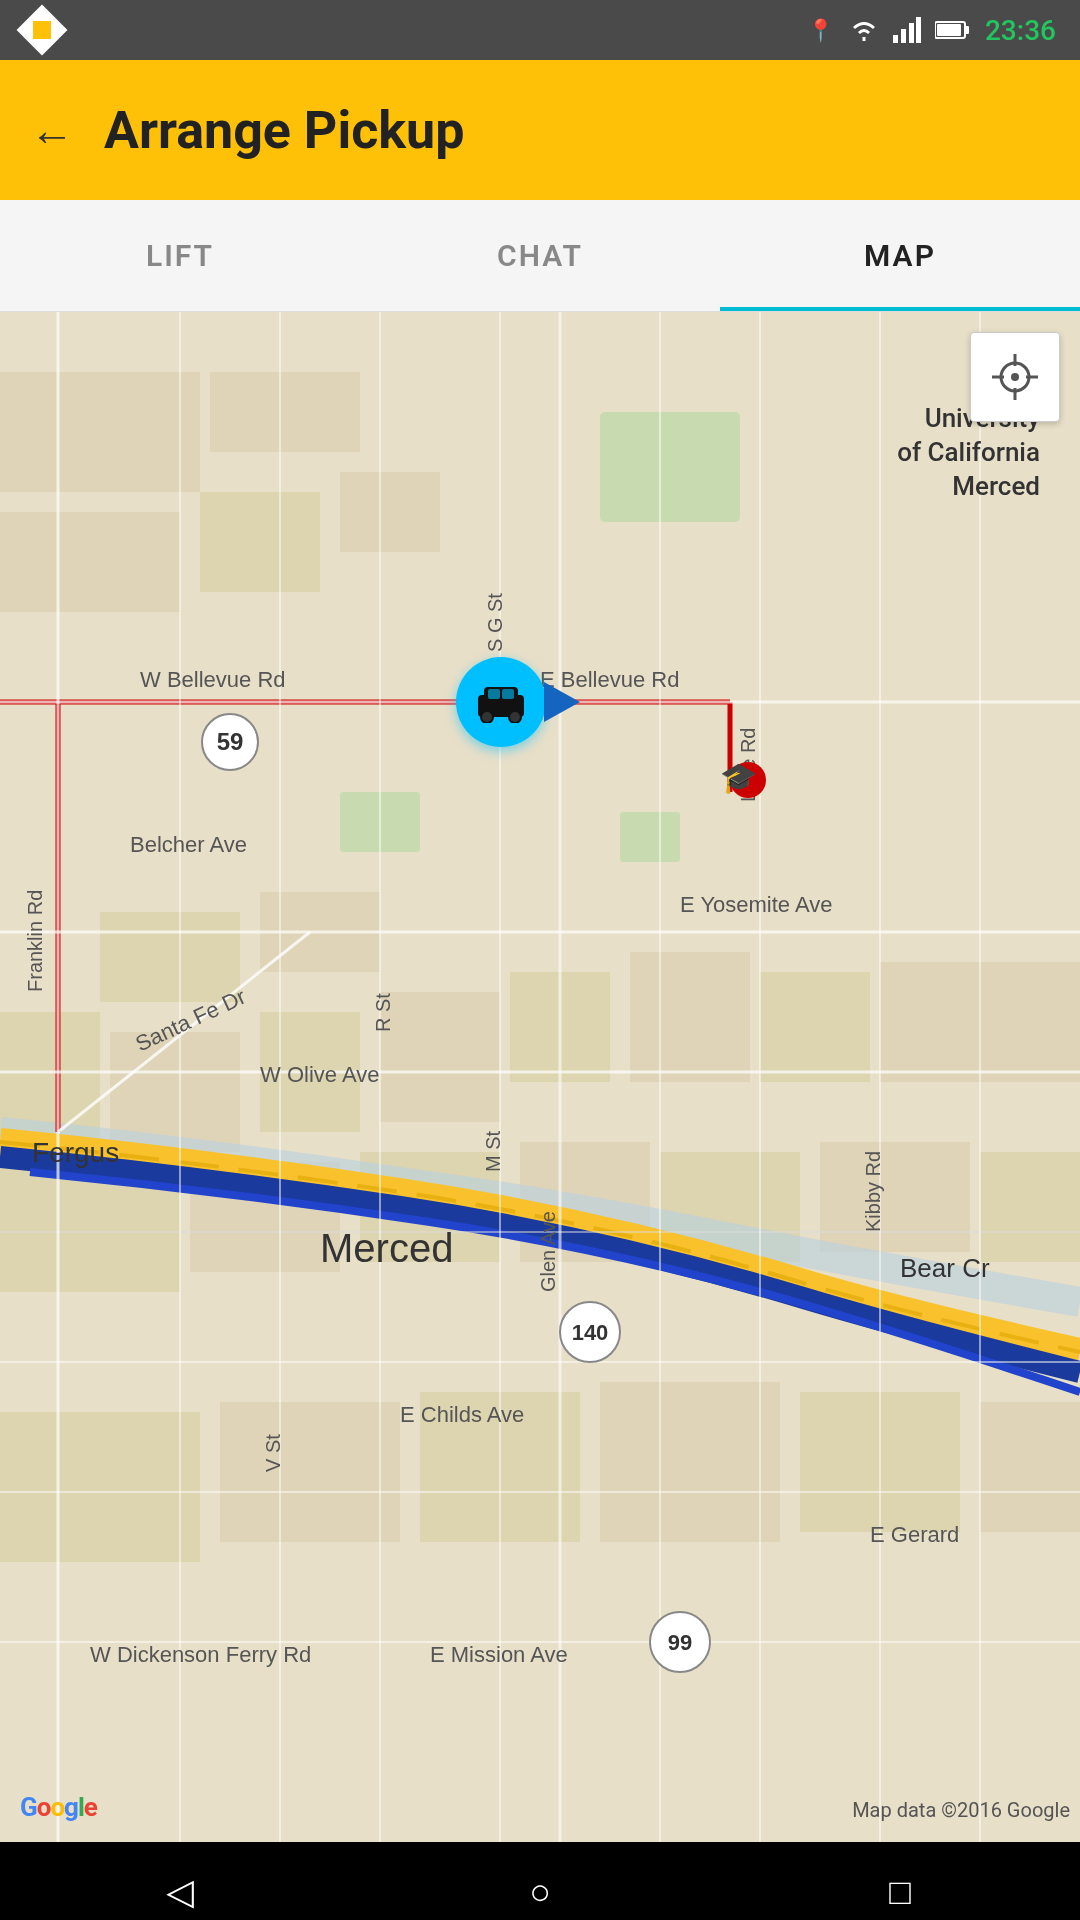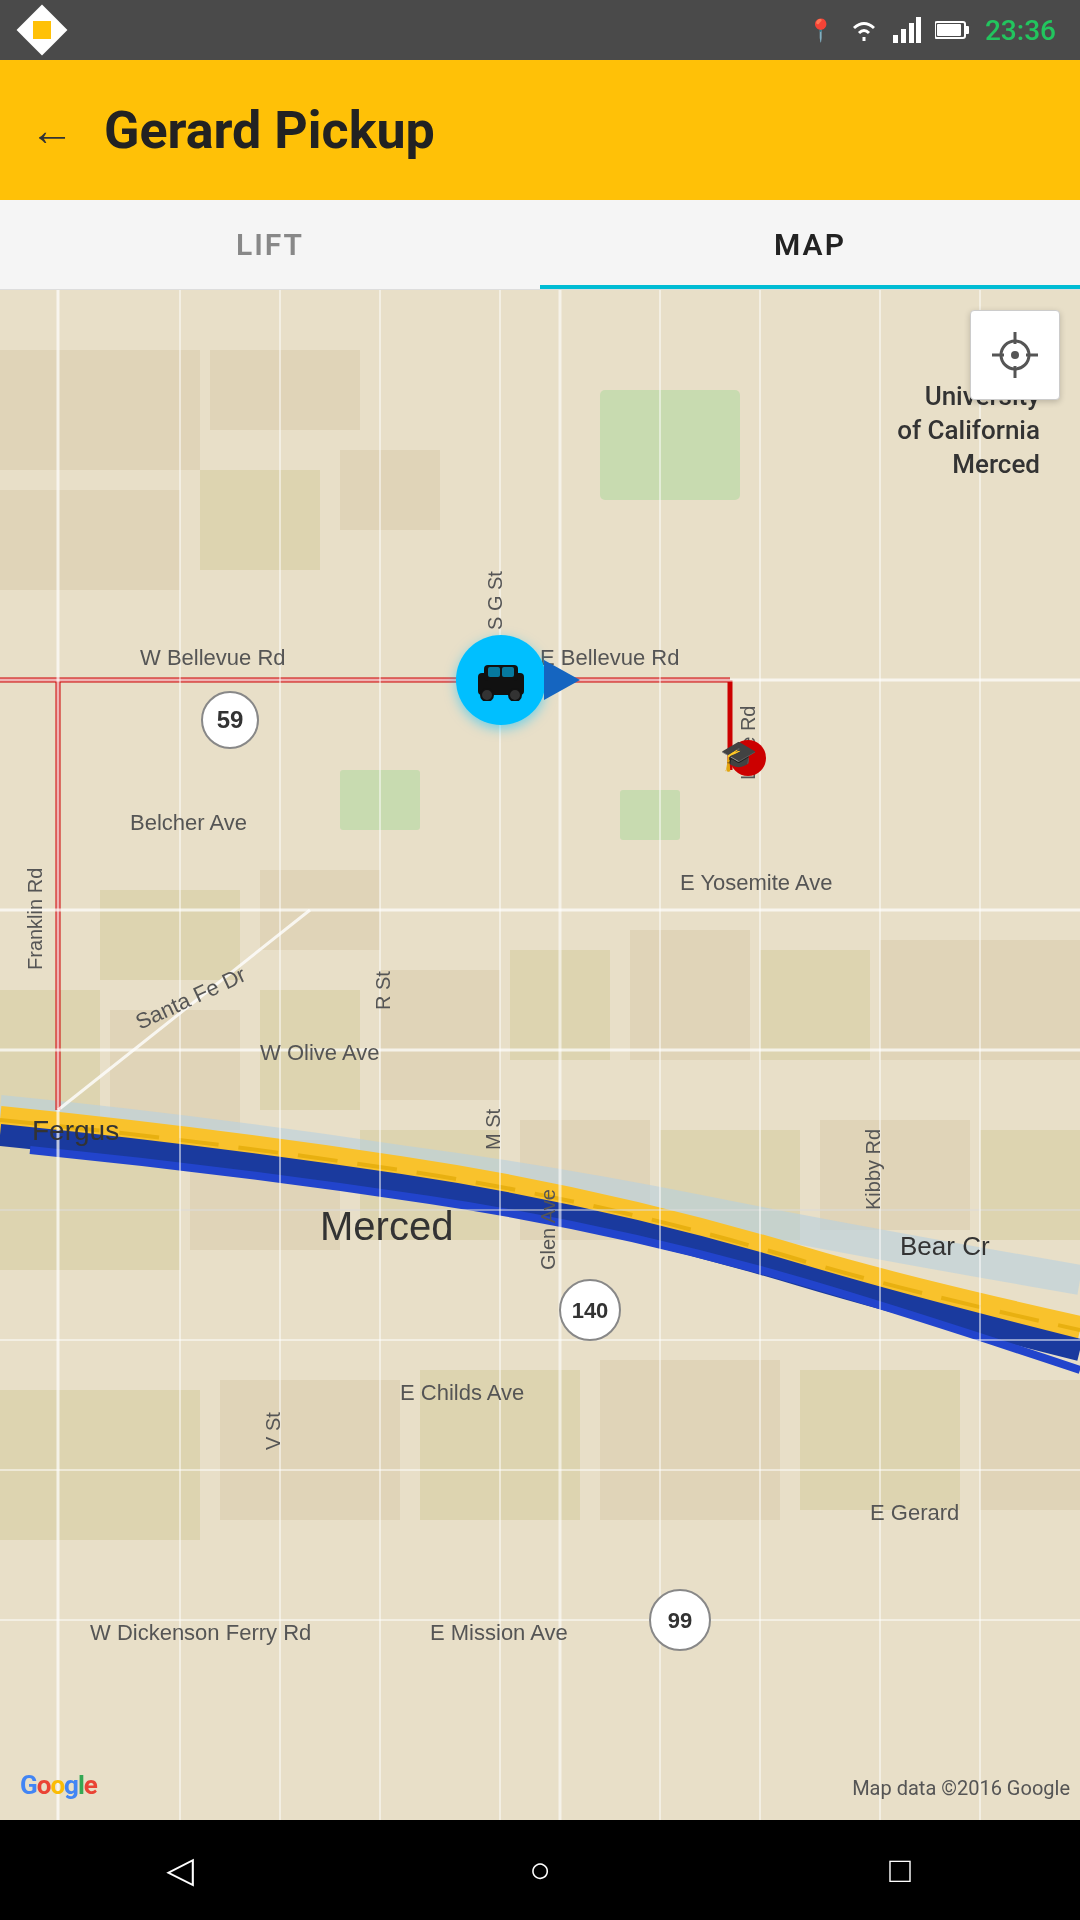--- a/index.html
+++ b/index.html
@@ -66,21 +66,21 @@
     }
     .header-title {
       font-size: 52px;
       font-weight: 700;
       color: #222;
     }
 
     
     #tab-bar {
       width: 100%;
-      height: 90px;
+      height: 112px;
       background: #f5f5f5;
       display: flex;
       align-items: stretch;
       border-bottom: 1px solid #ddd;
     }
     .tab {
       flex: 1;
       display: flex;
       align-items: center;
       justify-content: center;
@@ -256,26 +256,29 @@
       <rect x="0" y="2" width="30" height="16" rx="2" ry="2" stroke="white" stroke-width="2" fill="none"></rect>
       <rect x="30" y="6" width="4" height="8" rx="1" fill="white"></rect>
       <rect x="2" y="4" width="24" height="12" rx="1" fill="white"></rect>
     </svg>
     <span class="status-time">23:36</span>
   </div>
 </div>
 
 <div id="header">
   <span class="back-arrow">←</span>
-  <span class="header-title">Gerard Pickup</span>
+  <span class="header-title">Arrange Pickup</span>
 </div>
 
 <div id="tab-bar">
   <div class="tab">
     <span>LIFT</span>
+  </div>
+  <div class="tab">
+    <span>CHAT</span>
   </div>
   <div class="tab active">
     <span>MAP</span>
   </div>
 </div>
 
 <div id="map-container">
   <svg id="map-svg" viewBox="0 0 1080 1530" xmlns="http://www.w3.org/2000/svg">
 
     <rect width="1080" height="1530" fill="#e8dfc8"></rect>

